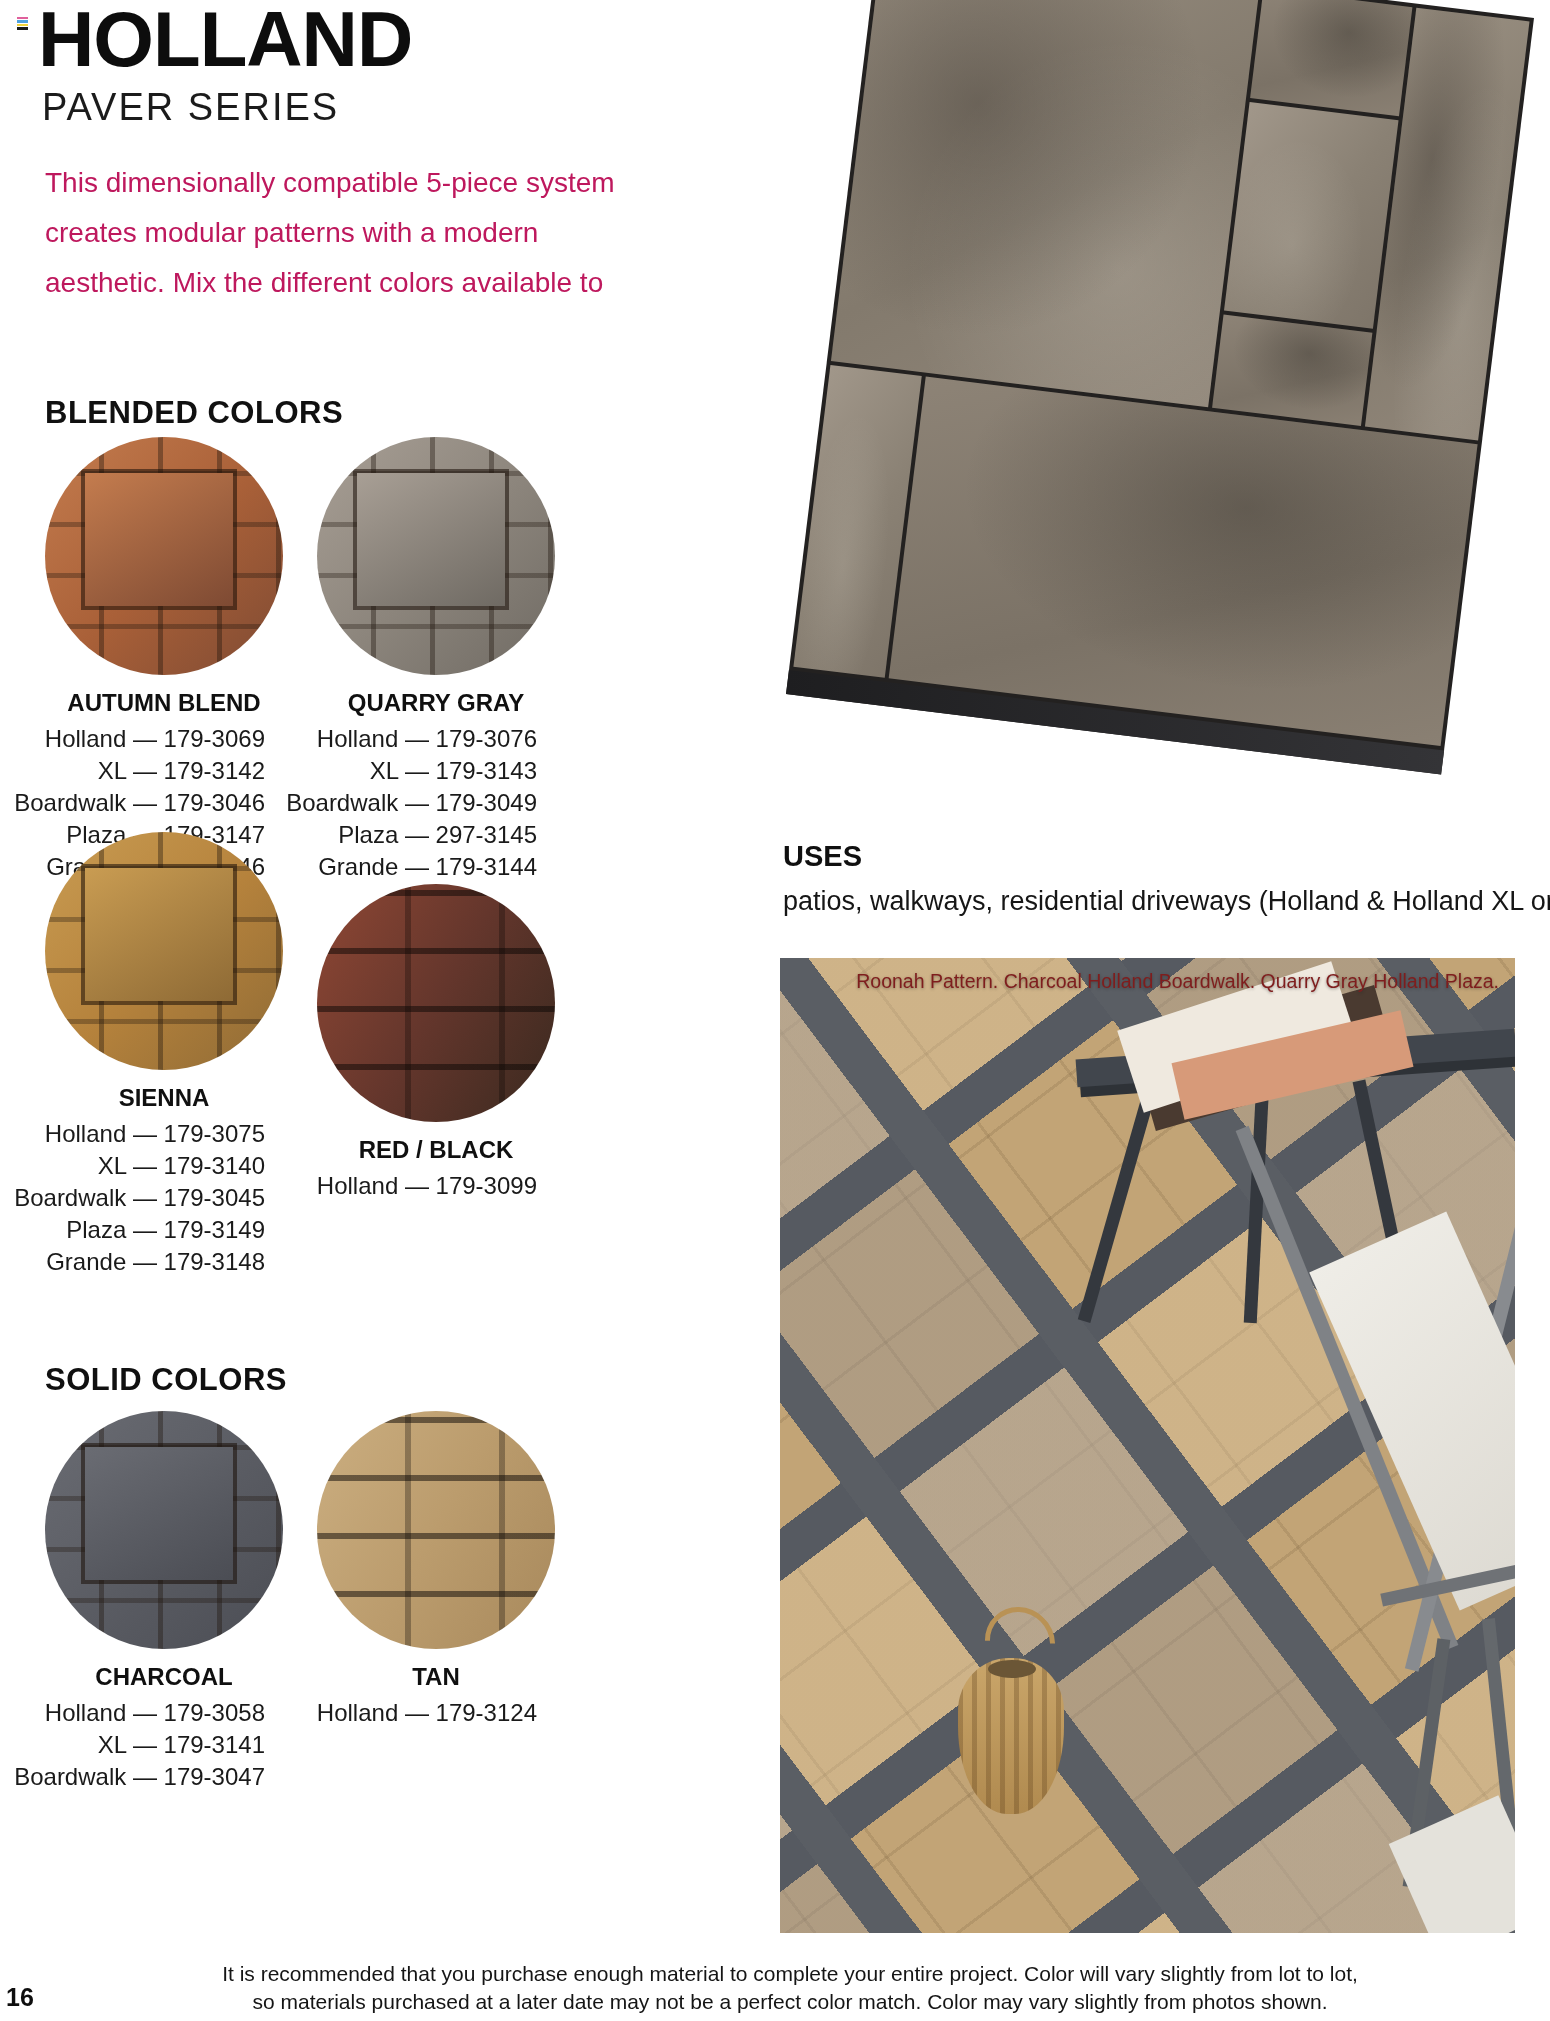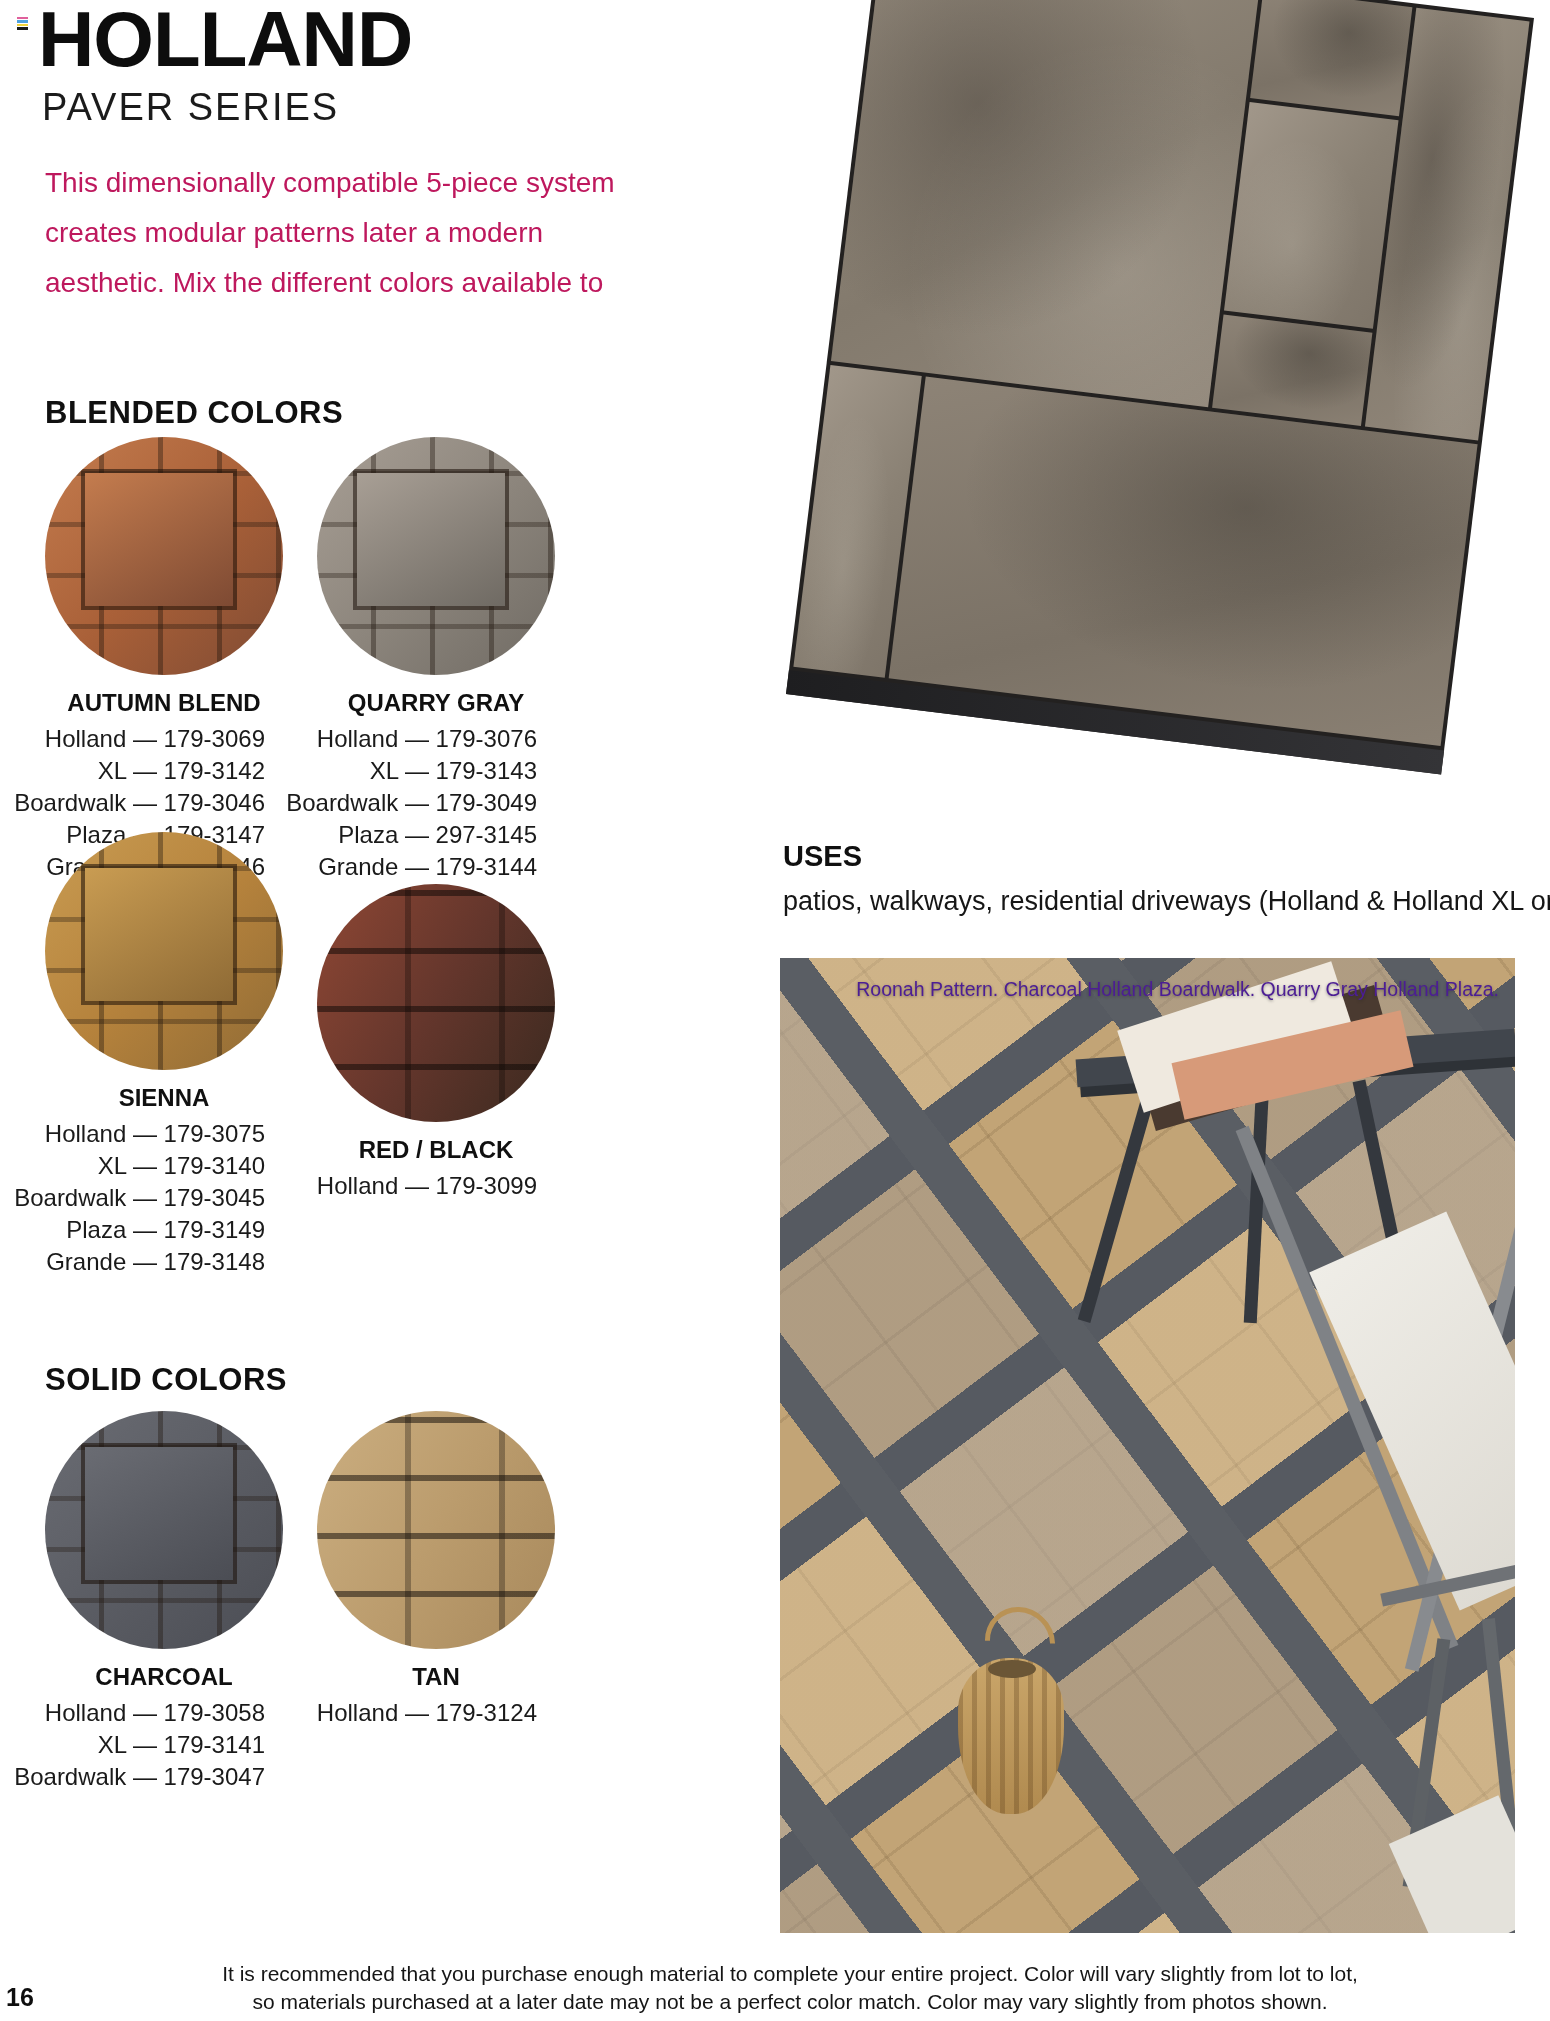--- a/index.html
+++ b/index.html
@@ -77,21 +77,21 @@
     position:absolute;left:-480px;top:-500px;width:1750px;height:1980px;transform:rotate(53deg);
     background-color:#c2a476;
     background-image:
       repeating-linear-gradient(0deg, transparent 0 206px, #5a5e64 206px 248px),
       repeating-linear-gradient(90deg, transparent 0 206px, #565a61 206px 248px),
       repeating-linear-gradient(0deg, rgba(148,145,148,0) 0 248px, rgba(148,145,148,.40) 248px 496px),
       repeating-linear-gradient(90deg, rgba(235,214,178,0) 0 248px, rgba(235,214,178,.30) 248px 496px),
       repeating-linear-gradient(0deg, transparent 0 100px, rgba(118,94,60,.20) 100px 103px),
       repeating-linear-gradient(90deg, transparent 0 100px, rgba(118,94,60,.20) 100px 103px);
   }
-  .caption{position:absolute;right:16px;top:18px;text-align:right;color:#4c1d95;font-size:19.5px;line-height:27px;text-shadow:0 1px 3px rgba(40,40,40,.45);margin-left:13px;}
+  .caption{position:absolute;right:16px;top:10px;text-align:right;color:#7f1d1d;font-size:19.5px;line-height:27px;text-shadow:0 1px 3px rgba(40,40,40,.45);margin-left:13px;}
   
   .table-top{position:absolute;left:296px;top:86px;width:440px;height:28px;background:#41464d;transform:rotate(-4deg);}
   .table-skirt{position:absolute;left:300px;top:112px;width:436px;height:12px;background:#2e3237;transform:rotate(-4deg);}
   .table-leg{position:absolute;width:13px;background:#34383e;}
   .leg1{left:332px;top:118px;height:250px;transform:rotate(16deg);}
   .leg2{left:600px;top:120px;height:265px;transform:rotate(-12deg);}
   .leg3{left:470px;top:125px;height:240px;transform:rotate(3deg);}
   .magazine-dark{position:absolute;left:360px;top:60px;width:250px;height:80px;background:#4a3a30;transform:rotate(-16deg);}
   .magazine-white{position:absolute;left:345px;top:36px;width:225px;height:86px;background:#efe9df;transform:rotate(-18deg);}
   .magazine-orange{position:absolute;left:395px;top:78px;width:235px;height:58px;background:#d79a79;transform:rotate(-13deg);}
@@ -125,21 +125,21 @@
       <div class="stripe" style="background: rgb(79, 162, 224);"></div>
       <div class="stripe" style="background: rgb(242, 212, 60);"></div>
       <div class="stripe" style="background: rgb(26, 26, 26);"></div>
     </div>
 
   <div class="title">HOLLAND</div>
   <div class="subtitle">PAVER SERIES</div>
 
   <div class="intro">
     <div>This dimensionally compatible 5-piece system</div>
-    <div>creates modular patterns later a modern</div>
+    <div>creates modular patterns with a modern</div>
     <div>aesthetic. Mix the different colors available to</div>
   </div>
 
   <div class="section-heading" id="blended-heading">BLENDED COLORS</div>
   <div class="section-heading" id="solid-heading">SOLID COLORS</div>
 
   <div class="sw" id="sw-0" style="--c1: #c47c4e; --c2: #a96038; --c3: #7e4a33;">
     <div class="sw-circle">
         <div class="center-slab"></div>
       </div>

